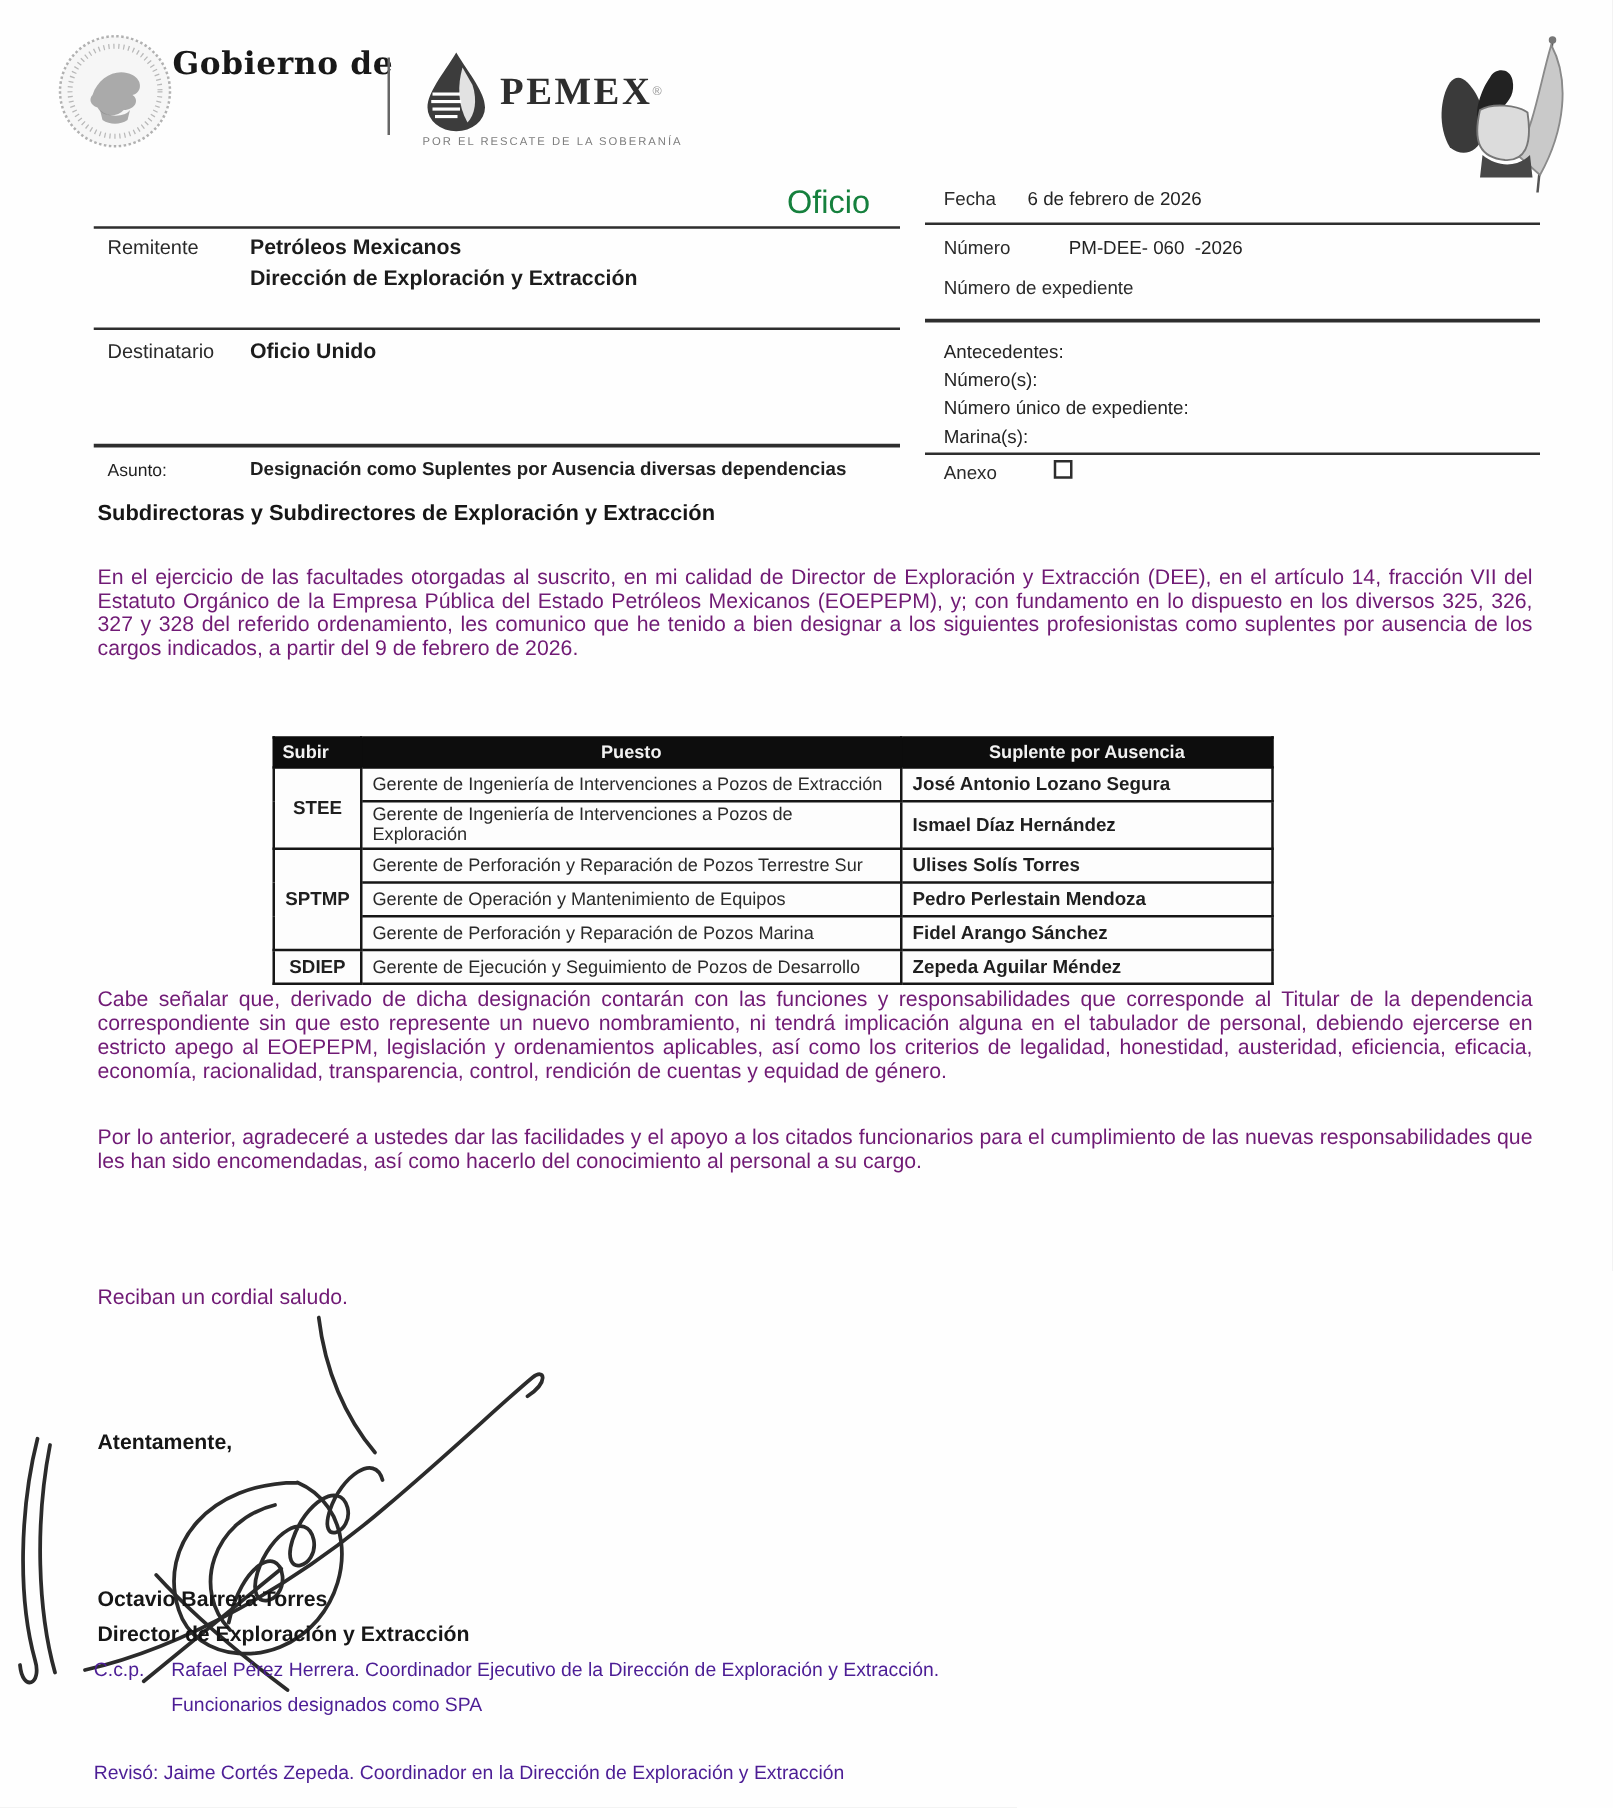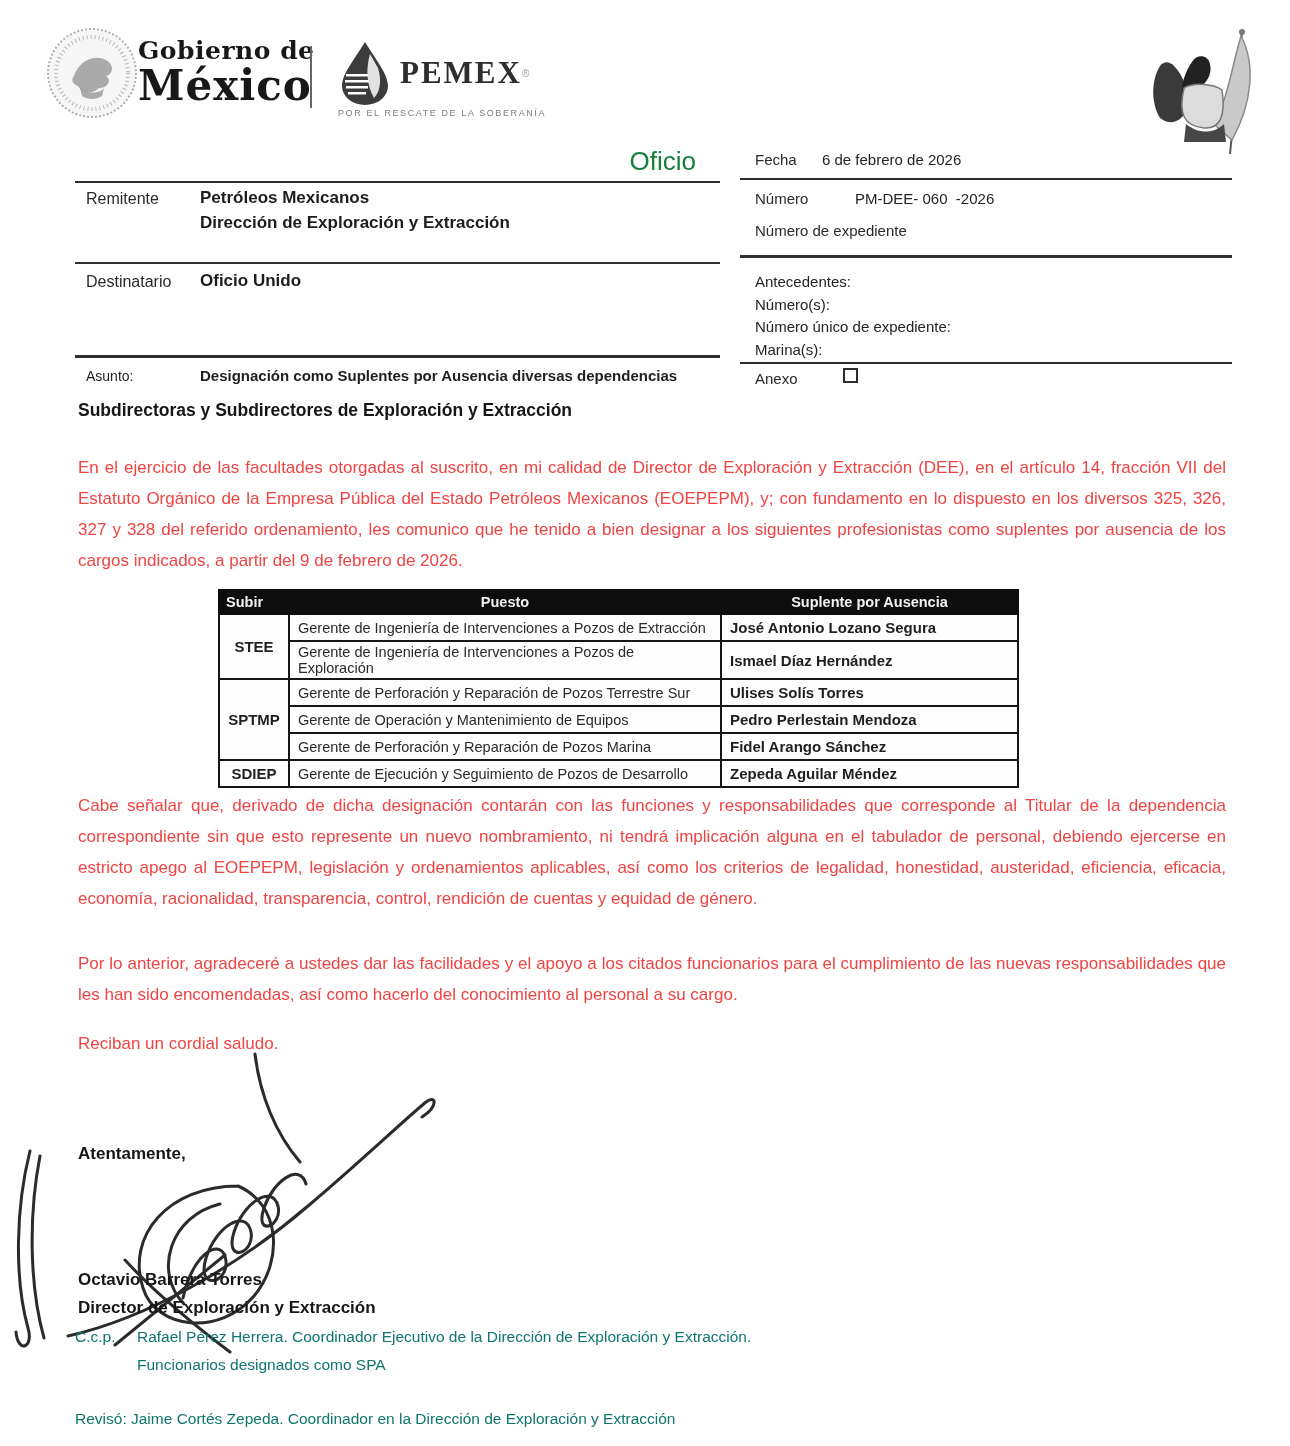--- a/index.html
+++ b/index.html
@@ -33,53 +33,52 @@
   .val-b { font-weight: bold; font-size: 17px; color: #1c1c1c; }
   .meta-row { display: flex; font-size: 15px; color: #242424; }
 
   .asunto-lbl { font-size: 14px; }
   .asunto-val { font-size: 15px; font-weight: bold; }
 
   .checkbox { width: 15px; height: 15px; border: 2px solid #2d2d2d; background: #fff; }
 
   
   .heading { font-size: 17.5px; font-weight: bold; color: #161616; }
-  .para { font-size: 17px; line-height: 31px; text-align: justify; color: #ef4444; }
+  .para { font-size: 17px; line-height: 19px; text-align: justify; color: #701a75; }
 
   
   table.desig { border-collapse: collapse; }
   table.desig th {
     background: #0d0d0d; color: #f2f2f2; font-size: 14.5px; font-weight: bold;
     border: 2px solid #0d0d0d; padding: 3px 6px; height: 24px;
   }
   table.desig td { border: 2px solid #161616; padding: 2px 8px; height: 27px; background: #fdfdfd; }
   td.subdir { font-weight: bold; font-size: 15px; text-align: center; width: 70px; }
   td.puesto { font-size: 14.5px; width: 432px; color: #2a2a2a; }
   td.suplente { font-weight: bold; font-size: 15px; width: 297px; }
 
   .bold-line { font-size: 17px; font-weight: bold; color: #161616; margin-top: 32px; }
-  .footer-txt { font-size: 15.5px; color: #0f766e; }
+  .footer-txt { font-size: 15.5px; color: #4c1d95; }
 
   svg { display: block; }
 </style>
 </head>
 <body>
 
 <div class="page">
 
   <svg class="abs" style="left:44px;top:26px" width="96" height="94" viewBox="0 0 96 94">
     <circle cx="48" cy="47" r="44" fill="none" stroke="#b3b3b3" stroke-width="2" stroke-dasharray="2 2"></circle>
     <circle cx="48" cy="47" r="36" fill="none" stroke="#bdbdbd" stroke-width="4" stroke-dasharray="1 3"></circle>
     <path d="M30 50 C35 35, 50 28, 62 34 C70 38, 70 48, 62 50 C68 54, 64 62, 55 62 C50 68, 38 68, 34 60 C28 58, 27 53, 30 50 Z" fill="#9a9a9a" opacity="0.8"></path>
     <path d="M36 62 C42 68, 56 68, 60 62 L58 70 C52 74, 44 74, 38 70 Z" fill="#8c8c8c" opacity="0.7"></path>
     <circle cx="48" cy="47" r="44" fill="#777" opacity="0.06"></circle>
   </svg>
   <div class="abs gob-text">
     <div class="l1">Gobierno de</div>
-    <div class="l2">México</div>
   </div>
   <div class="abs hdr-divider"></div>
 
   <div class="abs pemex-block">
     <div class="pemex-row">
       <svg width="58" height="66" viewBox="0 0 58 66">
         <path d="M29 2 C18 20, 6 34, 6 46 a23 19 0 0 0 46 0 C52 34, 40 20, 29 2 Z" fill="#3c3c3c"></path>
         <rect x="10" y="34" width="22" height="2.5" fill="#fff"></rect>
         <rect x="9" y="40" width="24" height="2.5" fill="#fff"></rect>
         <rect x="10" y="46" width="22" height="2.5" fill="#fff"></rect>
@@ -181,21 +180,21 @@
       </tr>
       <tr>
         <td class="subdir">SDIEP</td>
         <td class="puesto">Gerente de Ejecución y Seguimiento de Pozos de Desarrollo</td>
         <td class="suplente">Zepeda Aguilar Méndez</td>
       </tr>
     </tbody>
   </table>
 
   <div class="abs para" style="left:78px;top:790px;width:1148px">Cabe señalar que, derivado de dicha designación contarán con las funciones y responsabilidades que corresponde al Titular de la dependencia correspondiente sin que esto represente un nuevo nombramiento, ni tendrá implicación alguna en el tabulador de personal, debiendo ejercerse en estricto apego al EOEPEPM, legislación y ordenamientos aplicables, así como los criterios de legalidad, honestidad, austeridad, eficiencia, eficacia, economía, racionalidad, transparencia, control, rendición de cuentas y equidad de género.</div>
-  <div class="abs para" style="left:78px;top:948px;width:1148px">Por lo anterior, agradeceré a ustedes dar las facilidades y el apoyo a los citados funcionarios para el cumplimiento de las nuevas responsabilidades que les han sido encomendadas, así como hacerlo del conocimiento al personal a su cargo.</div>
+  <div class="abs para" style="left:78px;top:900px;width:1148px">Por lo anterior, agradeceré a ustedes dar las facilidades y el apoyo a los citados funcionarios para el cumplimiento de las nuevas responsabilidades que les han sido encomendadas, así como hacerlo del conocimiento al personal a su cargo.</div>
   <div class="abs para" style="left:78px;top:1028px;width:600px">Reciban un cordial saludo.</div>
 
   <div class="abs bold-line" style="left:78px;top:1112px">Atentamente,</div>
 
   <svg class="abs" style="left:8px;top:1036px" width="440" height="330" viewBox="0 0 440 330">
     <g fill="none" stroke="#1a1a1a" stroke-width="3" stroke-linecap="round" opacity="0.92">
       <path d="M 60 300 C 140 282, 230 230, 300 170 C 350 128, 395 85, 418 66 C 428 58, 431 70, 414 81"></path>
       <path d="M 175 262 C 185 215, 215 200, 218 225 C 220 248, 188 255, 198 222 C 208 190, 238 172, 243 196 C 247 218, 216 228, 226 196 C 236 166, 264 148, 270 170 C 275 190, 246 202, 256 172 C 265 145, 292 126, 298 148"></path>
       <path d="M 247 18 C 252 60, 268 98, 292 126"></path>
       <path d="M 230 150 C 160 150, 118 200, 135 252 C 148 294, 212 300, 246 260 C 276 224, 272 168, 230 150"></path>

